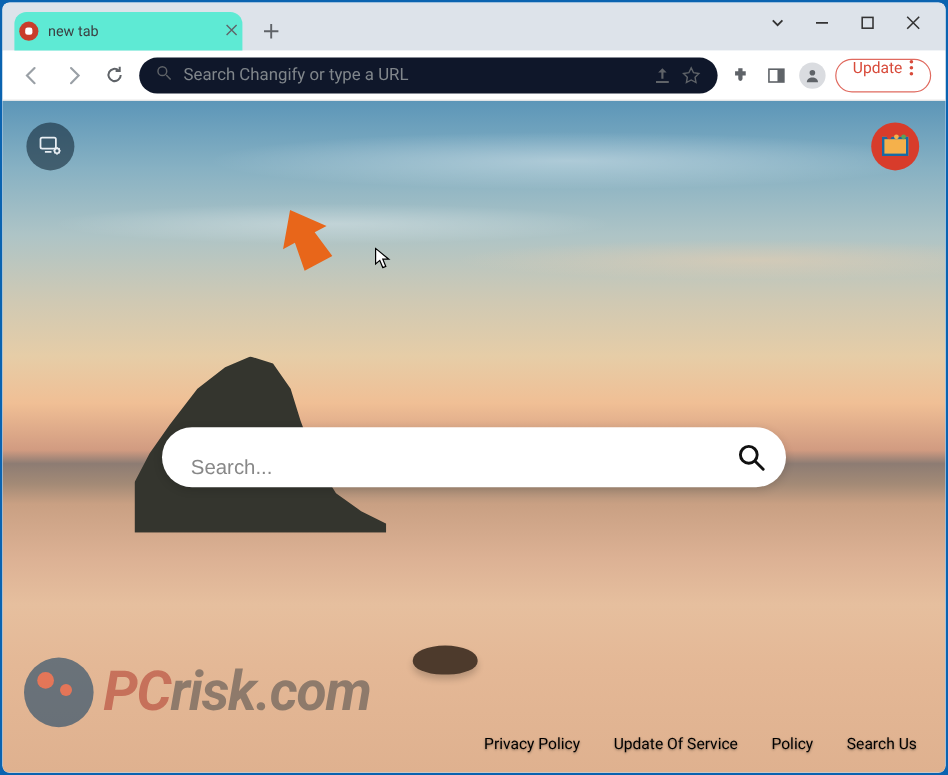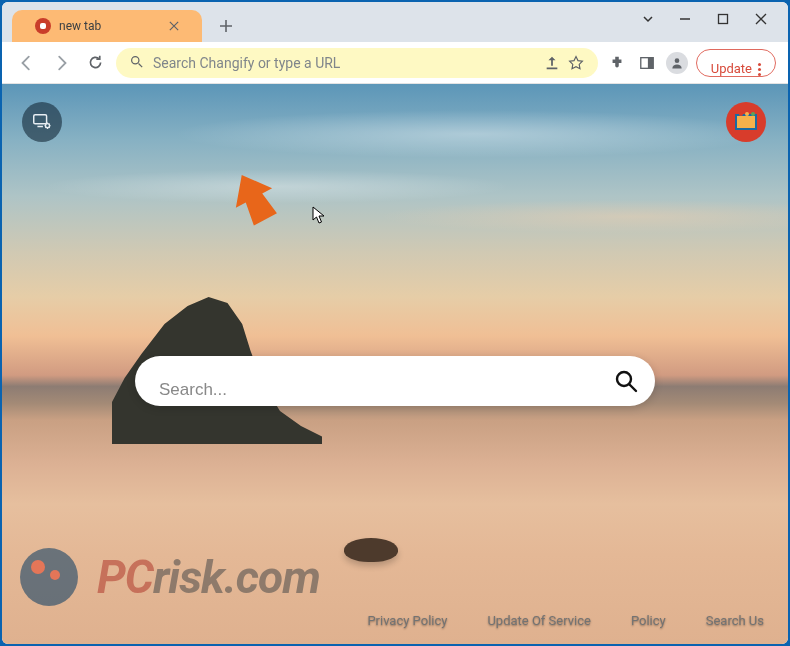--- a/index.html
+++ b/index.html
@@ -29,23 +29,23 @@
       align-items: flex-end;
       padding: 0 8px 0 10px;
       position: relative;
     }
     .tab {
       display: flex;
       align-items: center;
       gap: 8px;
       height: 32px;
       min-width: 190px;
-      background: #fdba74;
+      background: #5eead4;
       border-radius: 10px 10px 0 0;
-      padding: 0 23px;
+      padding: 0 4px;
       font-size: 12px;
       color: #3c4043;
       position: relative;
     }
     .tab-favicon {
       width: 16px; height: 16px;
       border-radius: 50%;
       background: #c93d2a;
       display: flex; align-items: center; justify-content: center;
     }
@@ -90,21 +90,21 @@
       width: 26px; height: 26px;
       display: flex; align-items: center; justify-content: center;
       color: #9aa0a6;
       border-radius: 50%;
       cursor: pointer;
     }
     .nav-icon.active { color: #5f6368; }
     .omnibox {
       flex: 1;
       height: 30px;
-      background: #fef9c3;
+      background: #0f172a;
       border-radius: 15px;
       display: flex;
       align-items: center;
       padding: 0 14px;
       gap: 10px;
       color: #80868b;
       font-size: 14px;
     }
     .omnibox-icon { color: #5f6368; }
     .omnibox-end {
@@ -121,21 +121,21 @@
       display: flex; align-items: center; justify-content: center;
       color: #5f6368;
     }
     .update-btn {
       height: 28px;
       padding: 0 14px;
       border: 1px solid #e06a5f;
       border-radius: 14px;
       color: #d84b3b;
       font-size: 13px;
-      display: flex; align-items: flex-end; gap: 6px;
+      display: flex; align-items: flex-start; gap: 6px;
       cursor: pointer;
       background: #fff;
     }
     .update-dots { display:flex; flex-direction:column; gap:2px;}
     .update-dots span{width:3px;height:3px;background:#d84b3b;border-radius:50%;}
 
     
     .page {
       position: relative;
       flex: 1;
@@ -227,40 +227,40 @@
       cursor: pointer;
     }
 
     .footer-links {
       position: absolute;
       bottom: 16px; right: 24px;
       display: flex; gap: 28px;
       font-size: 13px; color: #fff;
       text-shadow: 0 1px 2px rgba(0,0,0,0.4);
     }
-    .footer-links a { color:#737373; text-decoration:none; cursor:pointer;margin-left:12px; }
+    .footer-links a { color:#000000; text-decoration:none; cursor:pointer; }
 
     
     .arrow {
       position: absolute;
       left: 224px; top: 86px;
       width: 56px; height: 56px;
       pointer-events: none;
     }
     .cursor {
       position: absolute;
       left: 310px; top: 122px;
       width: 14px; height: 18px;
       pointer-events: none;
     }
     .watermark {
       position: absolute;
       left: 18px; bottom: 38px;
       display: flex; align-items: center;
-      gap: 19px;
+      gap: 8px;
       opacity: 0.55;
       pointer-events: none;
     }
     .wm-logo {
       width: 58px; height: 58px; border-radius: 50%;
       background: #073a63;
       position: relative;
     }
     .wm-logo::before, .wm-logo::after {
       content:''; position:absolute; border-radius:50%; background:#e64128;

